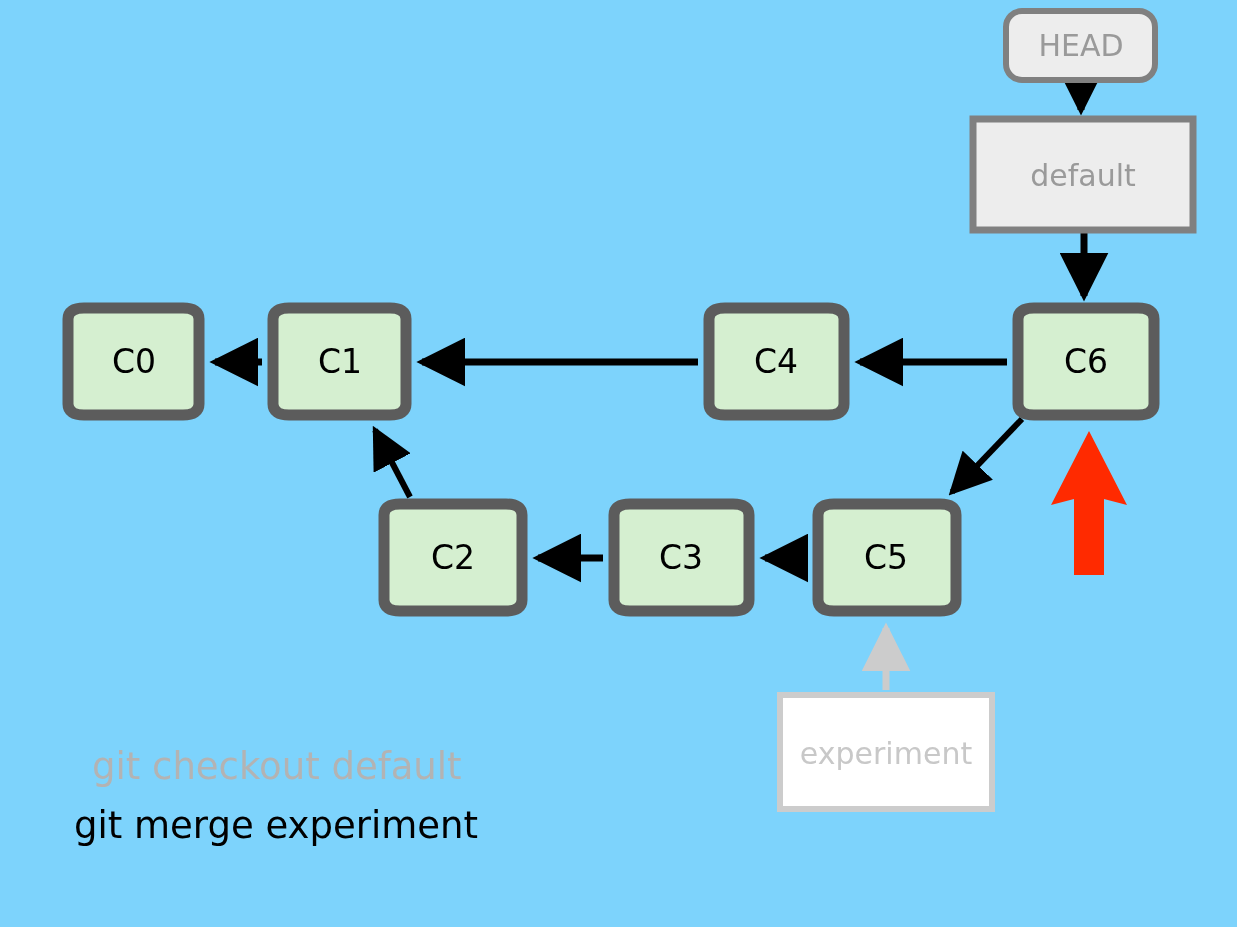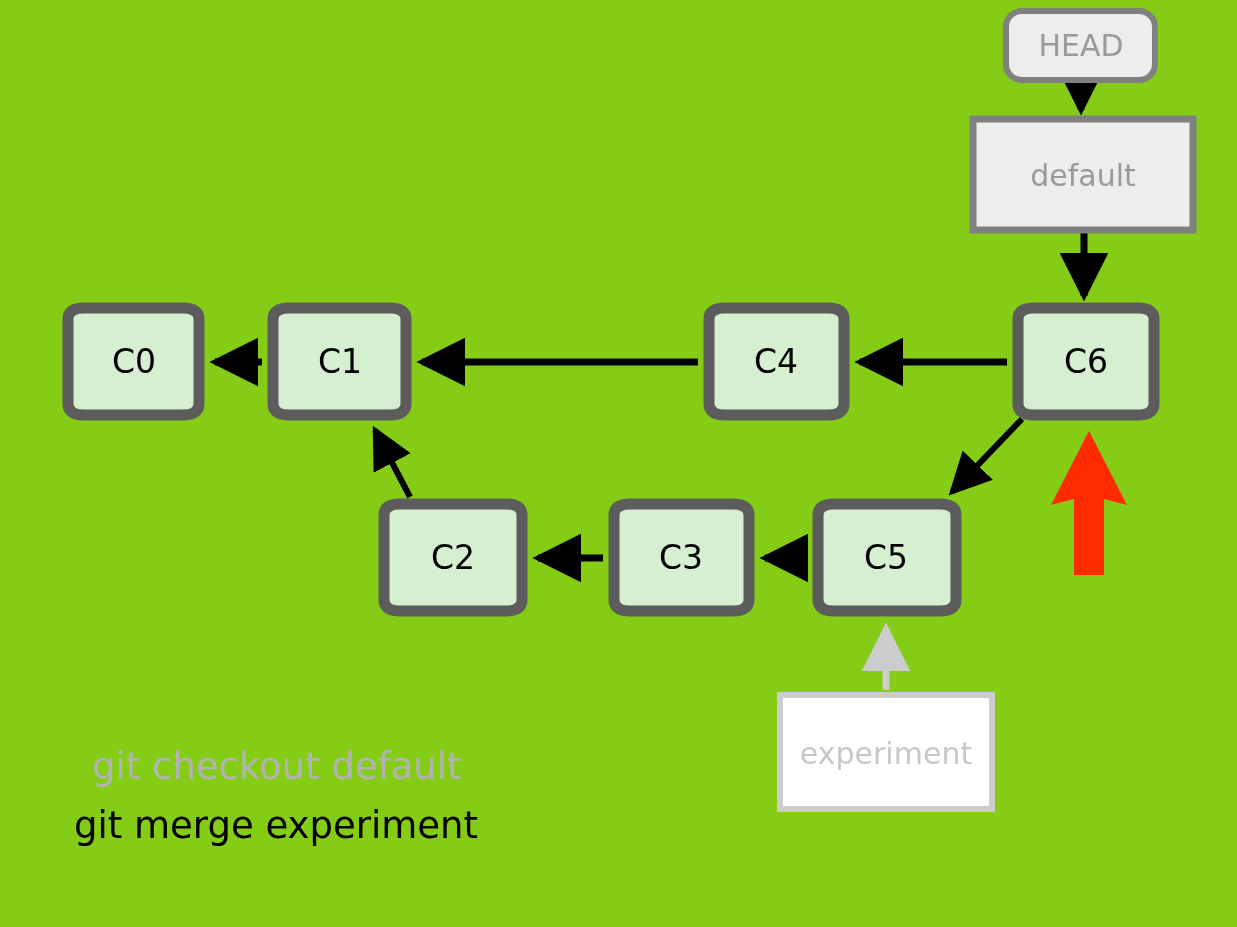--- a/index.html
+++ b/index.html
@@ -10,21 +10,21 @@
   body {
     width: 1237px;
     height: 927px;
     font-family: "DejaVu Sans", sans-serif;
     overflow: hidden;
   }
   #diagram-root {
     position: relative;
     width: 1237px;
     height: 927px;
-    background: #84cc16;
+    background: #7dd3fc;
   }
   svg#git-graph {
     position: absolute;
     top: 0;
     left: 0;
     width: 1237px;
     height: 927px;
     display: block;
   }
   .commit-label {

